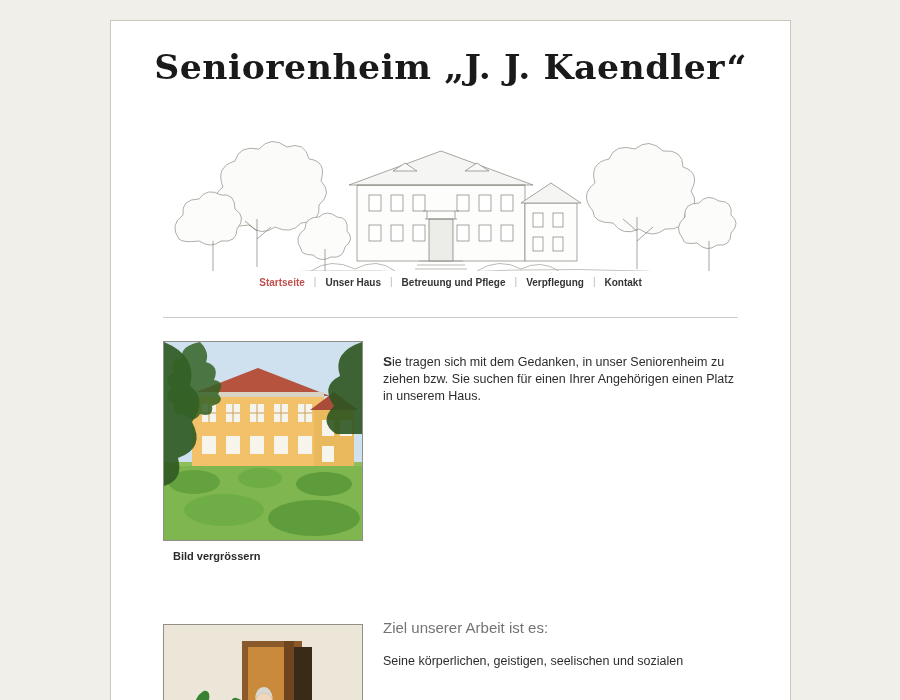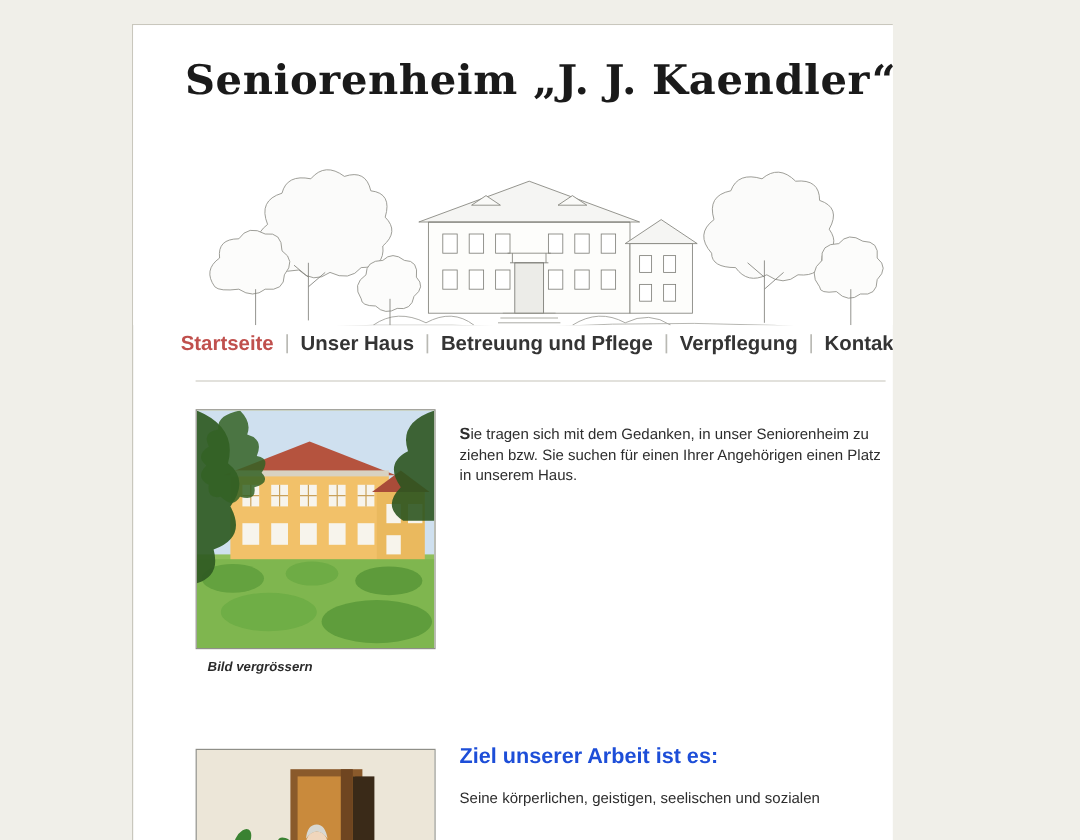--- a/index.html
+++ b/index.html
@@ -6,21 +6,21 @@
   html, body {
     margin: 0;
     padding: 0;
     width: 900px;
     height: 700px;
     background: #f0efe9;
     font-family: "Liberation Sans", sans-serif;
   }
   #page {
     position: relative;
-    width: 744px;
+    width: 900px;
     height: 700px;
     overflow: hidden;
     background: #f0efe9;
   }
   .site-frame {
     position: absolute;
     left: 110px;
     top: 20px;
     width: 681px;
     height: 690px;
@@ -61,21 +61,21 @@
     height: 192px;
   }
   .sketch svg { display: block; }
   
   .nav {
     position: absolute;
     left: 0;
     right: 0;
     top: 256px;
     text-align: center;
-    font-size: 17px;
+    font-size: 10px;
     font-weight: bold;
     color: #333333;
     white-space: nowrap;
   }
   .nav a {
     color: #343434;
     text-decoration: none;
     padding: 0 9px;
   }
   .nav a.active { color: #c0504d; }
@@ -104,21 +104,20 @@
   .block {
     position: relative;
     display: flex;
     align-items: flex-start;
     padding: 0 52px 0 52px;
   }
   .figure {
     width: 200px;
     flex: 0 0 200px;
     margin-top: 20px;
-    font-style: italic;
   }
   .photo {
     width: 200px;
     height: 200px;
     border: 1px solid #8f8f88;
     position: relative;
     overflow: hidden;
     display: block;
   }
   .photo svg { display: block; }
@@ -137,23 +136,23 @@
     line-height: 1.34;
     color: #2d2d2d;
     max-width: 360px;
   }
   .textcol p { margin: 0 0 15px 0; }
   .textcol p .drop {
     font-weight: bold;
     font-size: 13.5px;
   }
   .subhead {
-    font-size: 18px;
-    font-weight: bold;
-    color: #1d4ed8;
+    font-size: 15px;
+    font-weight: normal;
+    color: #737373;
     margin: 0 0 22px 0;
   }
   .block2 { margin-top: 42px; }
   .block2 .textcol { margin-top: 14px; }
   .block2 .textcol p { margin: 0 0 15px 0; }
 </style>
 </head>
 <body>
 
 <div id="page">

